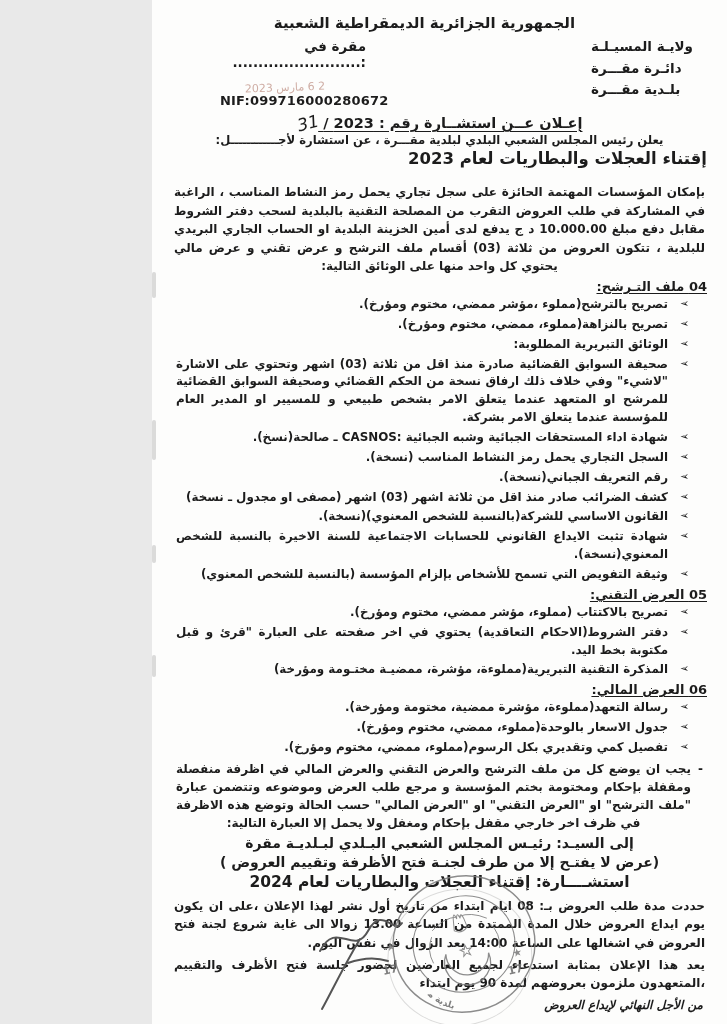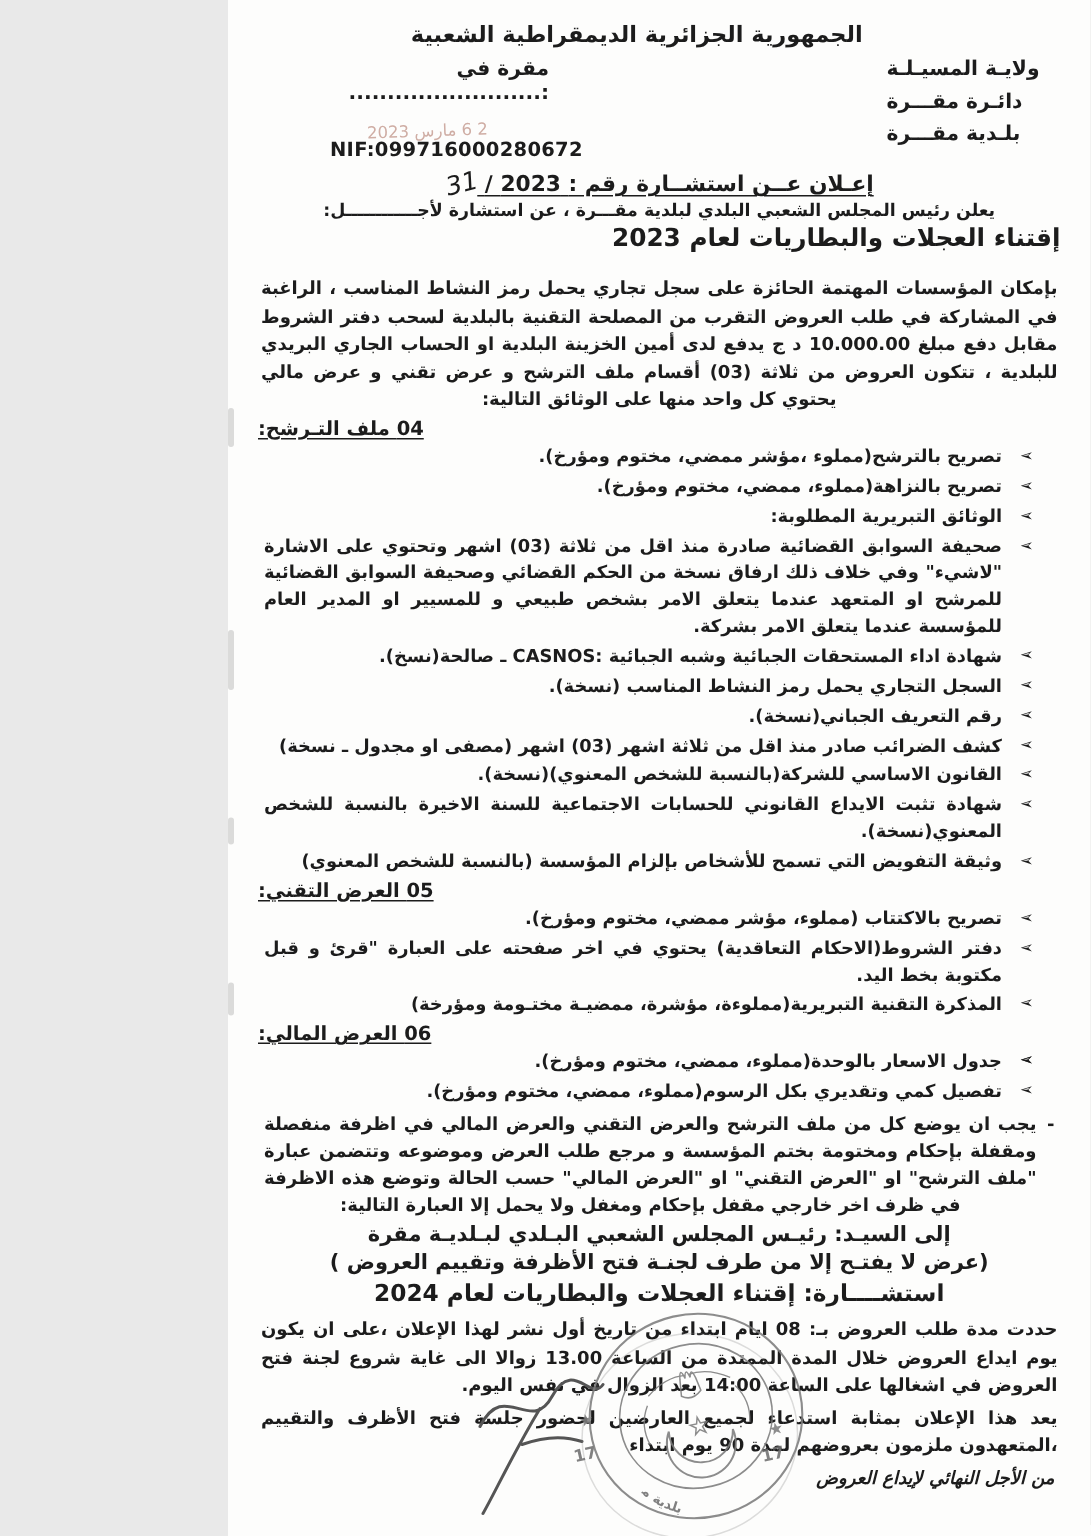--- a/index.html
+++ b/index.html
@@ -16,21 +16,21 @@
   .place-line{font-size:13.5px;}
   .date-stamp{color:#c49a8f;opacity:.8;font-size:11px;font-weight:normal;margin:11px 0 0 28px;text-align:center;transform:rotate(-2deg);letter-spacing:1px;}
   .nif-line{font-size:13px;direction:ltr;text-align:left;margin-top:-1px;letter-spacing:.2px;margin-left:44px;}
   .ann-title{text-align:center;font-size:14.5px;margin:4px 0 0;}
   .ann-underline{text-decoration:underline;text-underline-offset:3px;}
   .handwritten{display:inline-block;font-size:17px;font-weight:normal;font-style:italic;transform:rotate(-14deg) translateY(1px);}
   .subtitle{text-align:center;font-size:11.6px;margin:1px 0 0;}
   .subject{font-size:16.5px;margin:2px 0 15px;}
   .para{font-size:12px;line-height:1.55;text-align:justify;margin:1px 2px 3px;}
   .para.center-last{text-align-last:center;}
-  .sec-head{text-align:left;font-size:13px;margin:3px 0 1px;}
+  .sec-head{text-align:right;font-size:13px;margin:3px 0 1px;}
   .sec-head span{text-decoration:underline;text-underline-offset:2px;}
   ul.doc-list{list-style:none;margin:0;padding:0 16px 0 4px;}
   .doc-list li{position:relative;padding-right:23px;font-size:11.9px;line-height:1.5;margin:2px 0;text-align:justify;}
   .bullet{position:absolute;right:2px;top:0;display:inline-block;transform:scaleX(-1);font-size:11px;}
   .note-row{display:flex;gap:7px;font-size:12px;line-height:1.5;margin:3px 4px 2px;}
   .note-dash{flex:0 0 auto;}
   .note-text{text-align:justify;text-align-last:center;}
   .env-line{text-align:center;font-size:14px;margin:3px 0;}
   .env-line.big{font-size:15.5px;margin:1px 0 6px;}
   .closing1{font-size:12px;line-height:1.5;text-align:justify;margin:2px 2px 0;}
@@ -101,21 +101,21 @@
 
   <div class="sec-head"><span>05 العرض التقني:</span></div>
   <ul class="doc-list">
     <li><span class="bullet">➢</span><span>تصريح بالاكتتاب (مملوء، مؤشر ممضي، مختوم ومؤرخ).</span></li>
     <li><span class="bullet">➢</span><span>دفتر الشروط(الاحكام التعاقدية) يحتوي في اخر صفحته على العبارة "قرئ و قبل مكتوبة بخط اليد.</span></li>
     <li><span class="bullet">➢</span><span>المذكرة التقنية التبريرية(مملوءة، مؤشرة، ممضيـة مختـومة ومؤرخة)</span></li>
   </ul>
 
   <div class="sec-head"><span>06 العرض المالي:</span></div>
   <ul class="doc-list">
-    <li><span class="bullet">➢</span></li>
+    <li><span class="bullet">➢</span><span>رسالة التعهد(مملوءة، مؤشرة ممضية، مختومة ومؤرخة).</span></li>
     <li><span class="bullet">➢</span><span>جدول الاسعار بالوحدة(مملوء، ممضي، مختوم ومؤرخ).</span></li>
     <li><span class="bullet">➢</span><span>تفصيل كمي وتقديري بكل الرسوم(مملوء، ممضي، مختوم ومؤرخ).</span></li>
   </ul>
 
   <div class="note-row">
     <span class="note-dash">-</span>
     <span class="note-text">يجب ان يوضع كل من ملف الترشح والعرض التقني والعرض المالي في اظرفة منفصلة ومقفلة بإحكام ومختومة بختم المؤسسة و مرجع طلب العرض وموضوعه وتتضمن عبارة "ملف الترشح" او "العرض التقني" او "العرض المالي" حسب الحالة وتوضع هذه الاظرفة في ظرف اخر خارجي مقفل بإحكام ومغفل ولا يحمل إلا العبارة التالية:</span>
   </div>
 
   <div class="env-line">إلى السيـد: رئيـس المجلس الشعبي البـلدي لبـلديـة مقرة</div>

